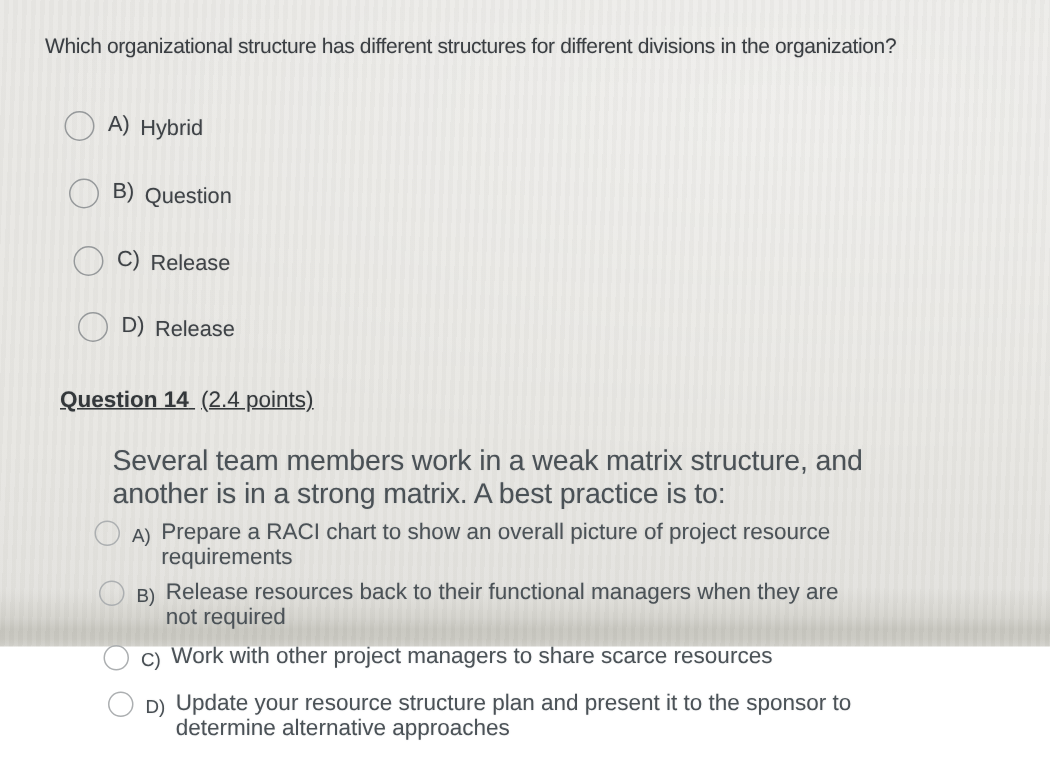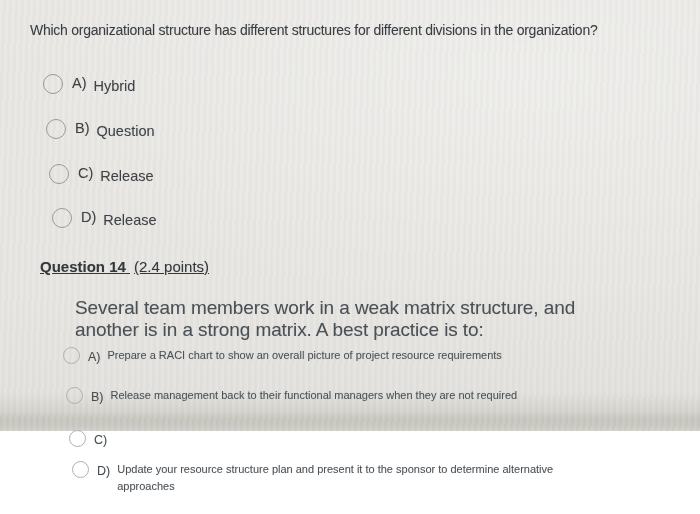--- a/index.html
+++ b/index.html
@@ -120,21 +120,21 @@
   .opt-label-sm {
     margin-left: 8px;
     font-size: 12.5px;
     color: #474e53;
     padding-top: 4px;
     text-shadow: 0 0 1px rgba(90,95,105,0.25);
   }
   .opt-text-sm {
     margin-left: 7px;
     width: 470px;
-    font-size: 11px;
+    font-size: 15px;
     line-height: 16.5px;
     color: #4b5257;
     padding-top: 1px;
     text-shadow: 0 0 1px rgba(90,95,105,0.25);
   }
   .row-14a { top: 346px; left: 63px; }
   .row-14b { top: 386px; left: 66px; }
   .row-14c { top: 429px; left: 69px; }
   .row-14d { top: 460px; left: 72px; }
 </style>
@@ -177,25 +177,26 @@
       <p class="q14-body">Several team members work in a weak matrix structure, and another is in a strong matrix. A best practice is to:</p>
 
       <div class="opt-row row-14a">
         <span class="radio radio-sm"></span>
         <span class="opt-label-sm">A)</span>
         <span class="opt-text-sm">Prepare a RACI chart to show an overall picture of project resource requirements</span>
       </div>
       <div class="opt-row row-14b">
         <span class="radio radio-sm"></span>
         <span class="opt-label-sm">B)</span>
-        <span class="opt-text-sm">Release management back to their functional managers when they are not required</span>
+        <span class="opt-text-sm">Release resources back to their functional managers when they are not required</span>
       </div>
       <div class="opt-row row-14c">
         <span class="radio radio-sm"></span>
         <span class="opt-label-sm">C)</span>
+        <span class="opt-text-sm">Work with other project managers to share scarce resources</span>
       </div>
       <div class="opt-row row-14d">
         <span class="radio radio-sm"></span>
         <span class="opt-label-sm">D)</span>
         <span class="opt-text-sm">Update your resource structure plan and present it to the sponsor to determine alternative approaches</span>
       </div>
     </div>
 
   </div>
 </div>

